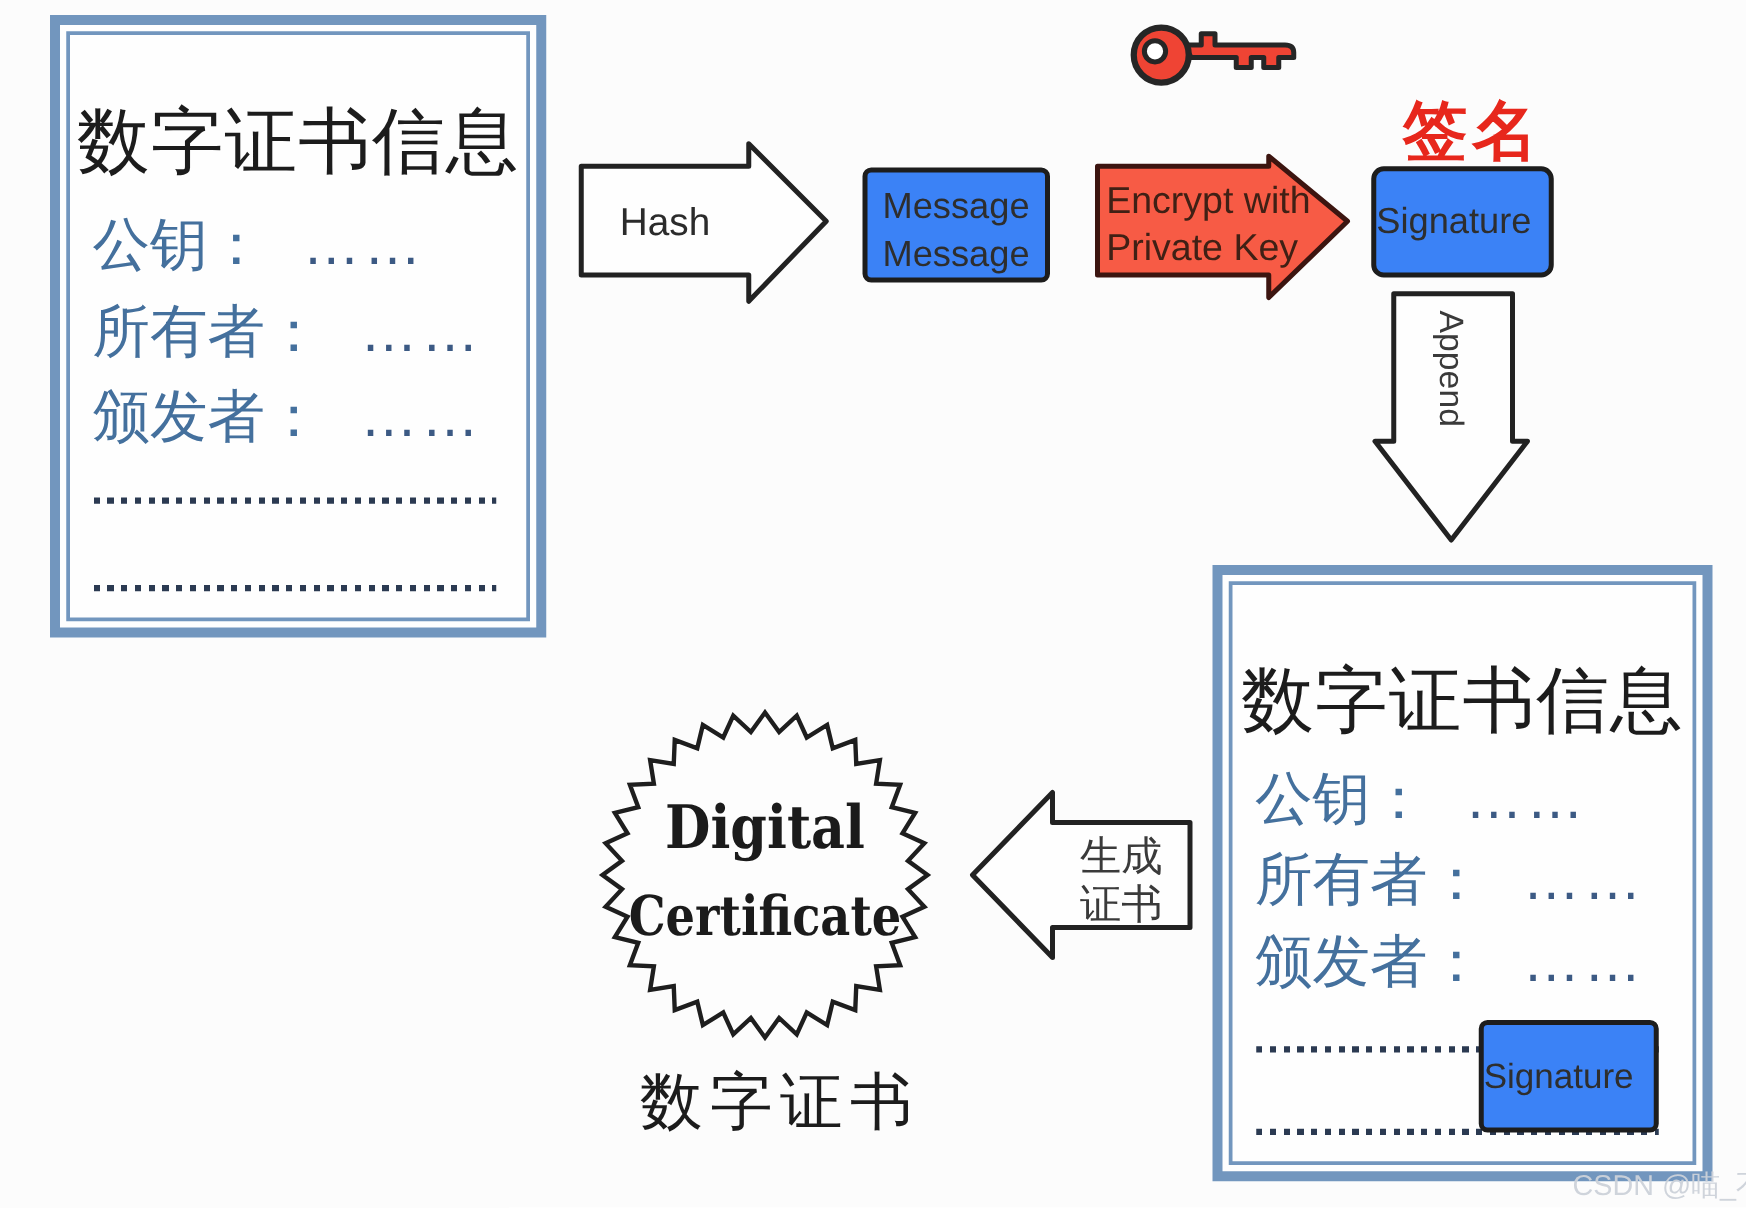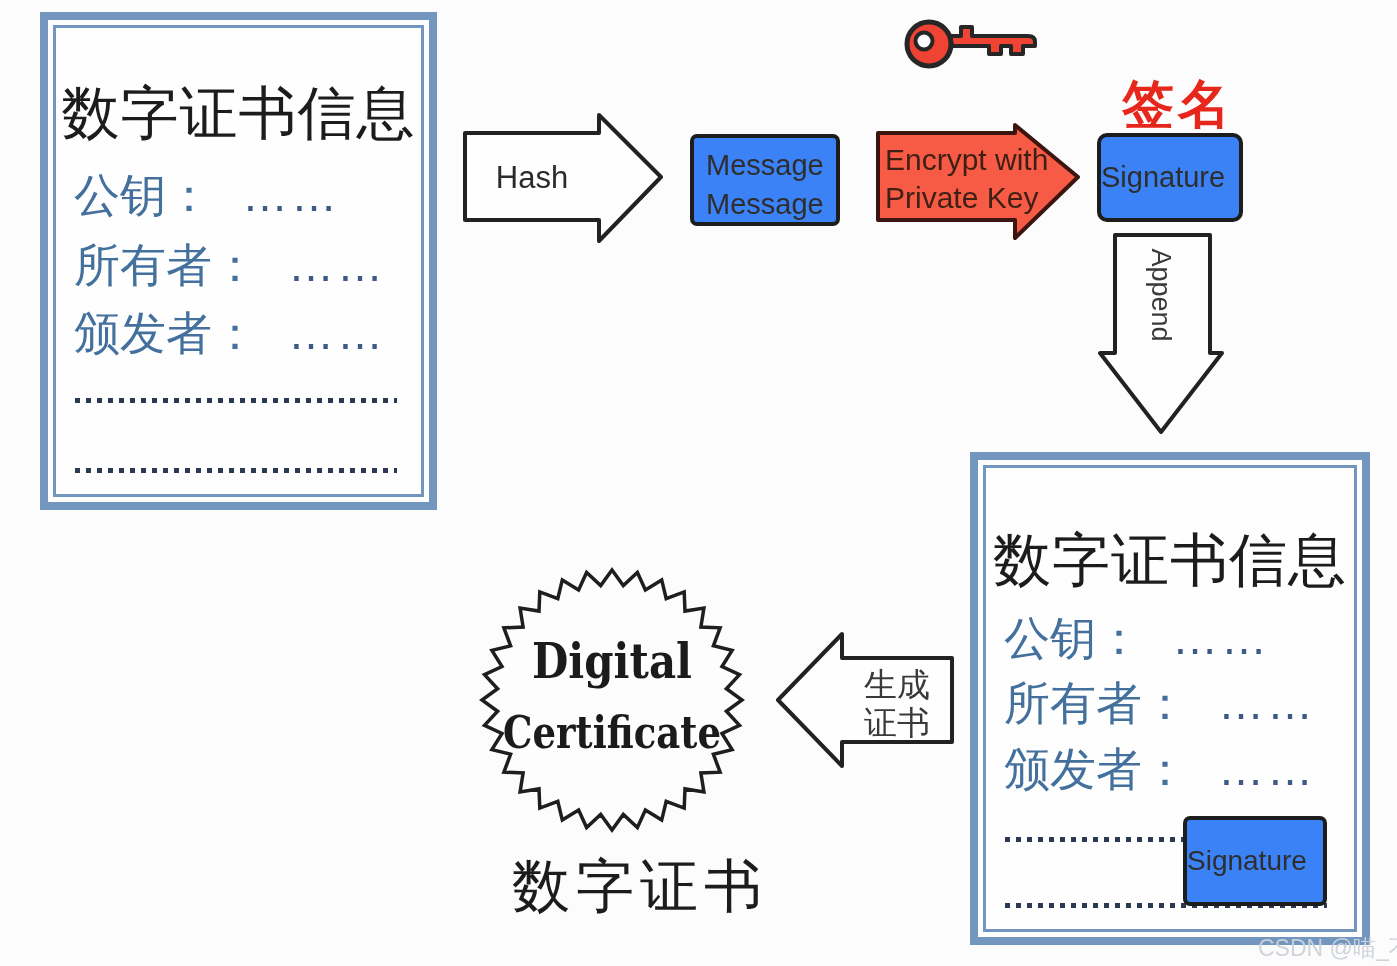--- a/index.html
+++ b/index.html
@@ -14,21 +14,21 @@
   .field{position:absolute;left:26px;font-size:46px;color:#44709d;white-space:nowrap;}
   .field .dots{margin-left:30px;color:#3c5a84;letter-spacing:3px;}
   .dotline{position:absolute;height:5px;background:repeating-linear-gradient(to right,#2b3a52 0 5px,transparent 5px 11px);}
   
   .obox{position:absolute;border:4px solid #1d1d1d;background:#3b82f6;color:#2e2e2e;}
   .msg-box{border-radius:7px;font-size:29px;line-height:1.35;padding:8px 0 0 12px;}
   .sig-box{border-radius:10px;display:flex;align-items:center;justify-content:flex-start;font-size:29px;}
   
   .caption{position:absolute;font-size:34px;color:#27405f;white-space:nowrap;}
   .sign-label{position:absolute;font-size:52px;font-weight:bold;color:#e7271c;letter-spacing:4px;}
-  .final-label{position:absolute;font-size:58px;color:#1c1c1c;letter-spacing:6px;font-weight:500;}
+  .final-label{position:absolute;font-size:50px;color:#1c1c1c;letter-spacing:6px;font-weight:500;}
   .watermark{position:absolute;font-size:23px;color:#cdd2da;opacity:.95;white-space:nowrap;}
   svg{position:absolute;overflow:visible;}
   svg text{font-family:"Liberation Sans",sans-serif;}
   .seal-text{font-family:"DejaVu Serif",serif;font-weight:bold;fill:#1b1b1b;}
 </style>
 </head>
 <body>
 
 <div class="canvas">
 

